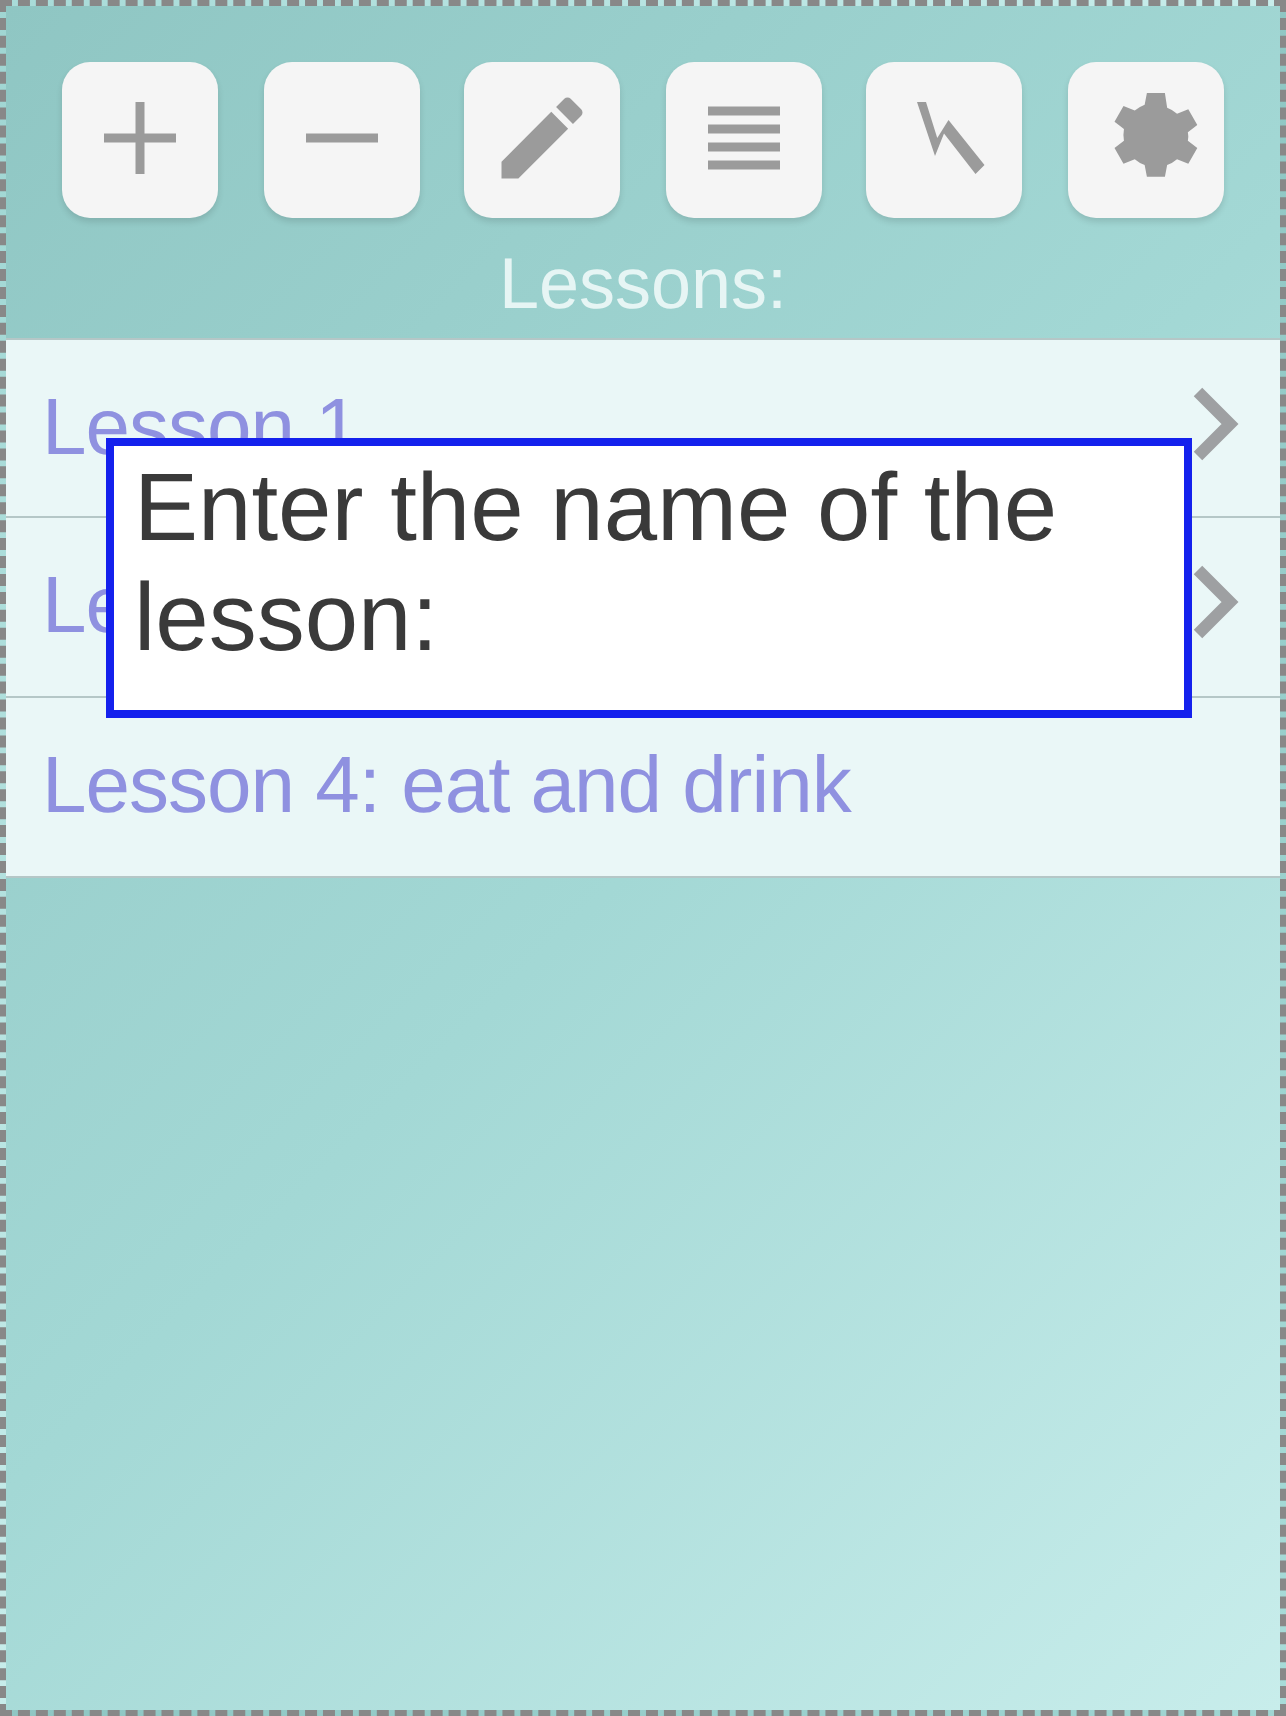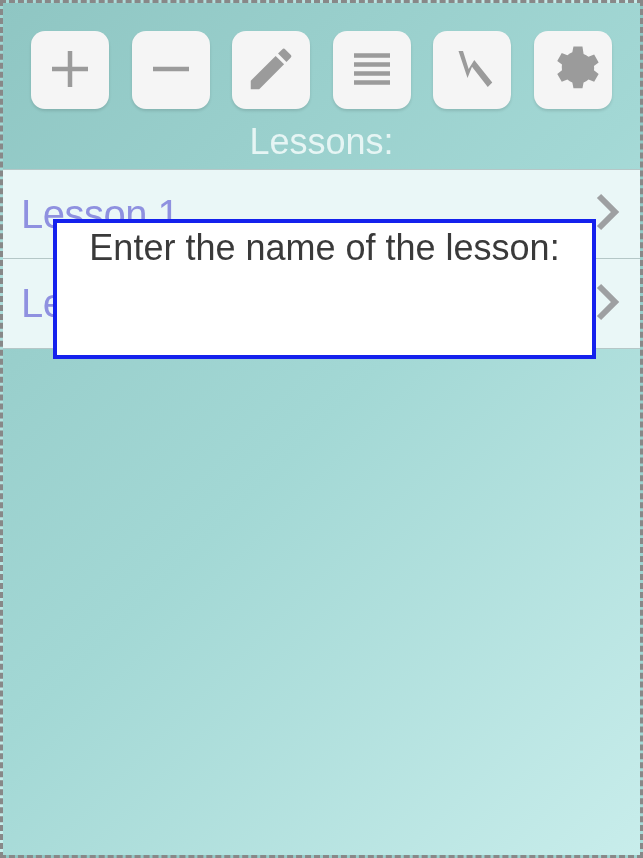--- a/index.html
+++ b/index.html
@@ -74,23 +74,22 @@
       position: absolute;
       top: 216px;
       left: 50px;
       width: 543px;
       height: 140px;
       background: #fff;
       border: 4px solid #1421ed;
       padding: 4px 10px;
     }
     .dialog-title {
-      text-align: center;
       color: #3a3a3a;
-      font-size: 36px;
+      font-size: 48px;
       font-weight: 400;
     }
     .dialog-input {
       width: 100%;
       height: 60px;
       border: none;
       outline: none;
       font-size: 30px;
       padding: 2px 4px;
       background: transparent;
@@ -162,20 +161,24 @@
       </span>
     </div>
     <div class="list-row">
       <span class="row-label">Lesson 2: colors</span>
       <span class="row-chevron">
         <svg viewBox="0 0 12 24">
             <path fill="none" stroke="#9ea0a2" stroke-width="3" d="M2 4l8 8-8 8"></path>
           </svg>
       </span>
     </div>
+    <div class="list-row">
+      <span class="row-label">Lesson 4: eat and drink</span>
+      <span class="row-chevron"></span>
+    </div>
   </div>
 
   <div class="dialog">
     <div class="dialog-title">Enter the name of the lesson:</div>
     <input class="dialog-input" type="text" value="" style="">
   </div>
 
 </div>
 
 </body></html>

